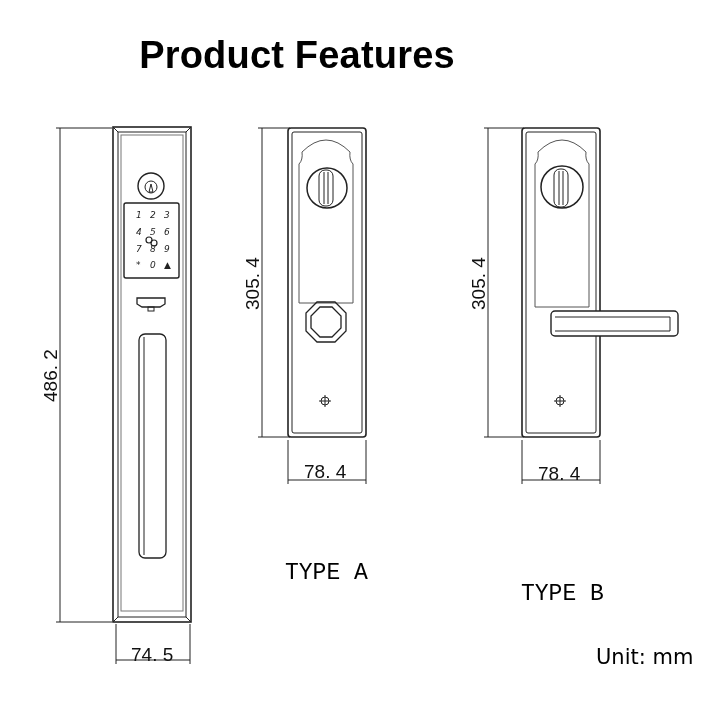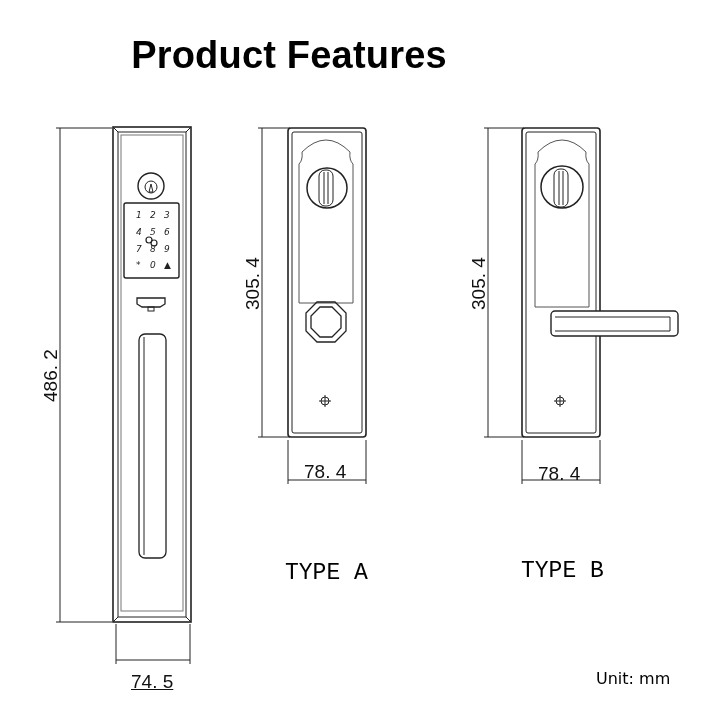--- a/index.html
+++ b/index.html
@@ -1,22 +1,22 @@
 <!DOCTYPE html>
 <html><head>
 <meta charset="utf-8">
 <style>
   html,body{margin:0;padding:0;background:#ffffff;}
   body{width:720px;height:720px;position:relative;overflow:hidden;font-family:"Liberation Sans",sans-serif;color:#000;}
-  .title{position:absolute;left:0;top:34px;width:578px;text-align:center;font-weight:bold;font-size:38px;letter-spacing:0.2px;}
+  .title{position:absolute;left:8px;top:34px;width:578px;text-align:center;font-weight:bold;font-size:38px;letter-spacing:0.2px;}
   svg.drawing{position:absolute;left:0;top:0;}
   .dim{position:absolute;font-family:"Liberation Sans",sans-serif;font-size:19px;color:#111;}
   .dim.v{transform-origin:left top;transform:rotate(-90deg);white-space:nowrap;}
   .type{position:absolute;font-family:Liberation Mono, monospace;font-size:23px;}
-  .unit{position:absolute;left:596px;top:669px;font-family:"DejaVu Sans",sans-serif;font-size:16px;}
+  .unit{position:absolute;left:596px;top:645px;font-family:"DejaVu Sans",sans-serif;font-size:21px;}
 </style>
 </head>
 <body>
 
 <div class="title">Product Features</div>
 
 <svg class="drawing" width="720" height="720" viewBox="0 0 720 720" fill="none" stroke="#222" stroke-width="1">
 
   <g>
 
@@ -124,24 +124,24 @@
     </g>
     <g>
       <circle cx="560" cy="401" r="4"></circle>
       <line x1="554" y1="401" x2="566" y2="401"></line>
       <line x1="560" y1="395" x2="560" y2="407"></line>
     </g>
   </g>
 </svg>
 
 <div class="dim v" style="left:40px;top:402px;">486. 2</div>
-<div class="dim" style="left:131px;top:671px;text-decoration:underline;">74. 5</div>
+<div class="dim" style="left:131px;top:644px;">74. 5</div>
 
 <div class="dim v" style="left:242px;top:310px;">305. 4</div>
 <div class="dim" style="left:304px;top:461px;">78. 4</div>
 
 <div class="dim v" style="left:468px;top:310px;">305. 4</div>
 <div class="dim" style="left:538px;top:463px;">78. 4</div>
 
 <div class="type" style="left:285px;top:560px;">TYPE A</div>
-<div class="type" style="left:521px;top:558px;">TYPE B</div>
+<div class="type" style="left:521px;top:581px;">TYPE B</div>
 
 <div class="unit">Unit: mm</div>
 
 </body></html>

